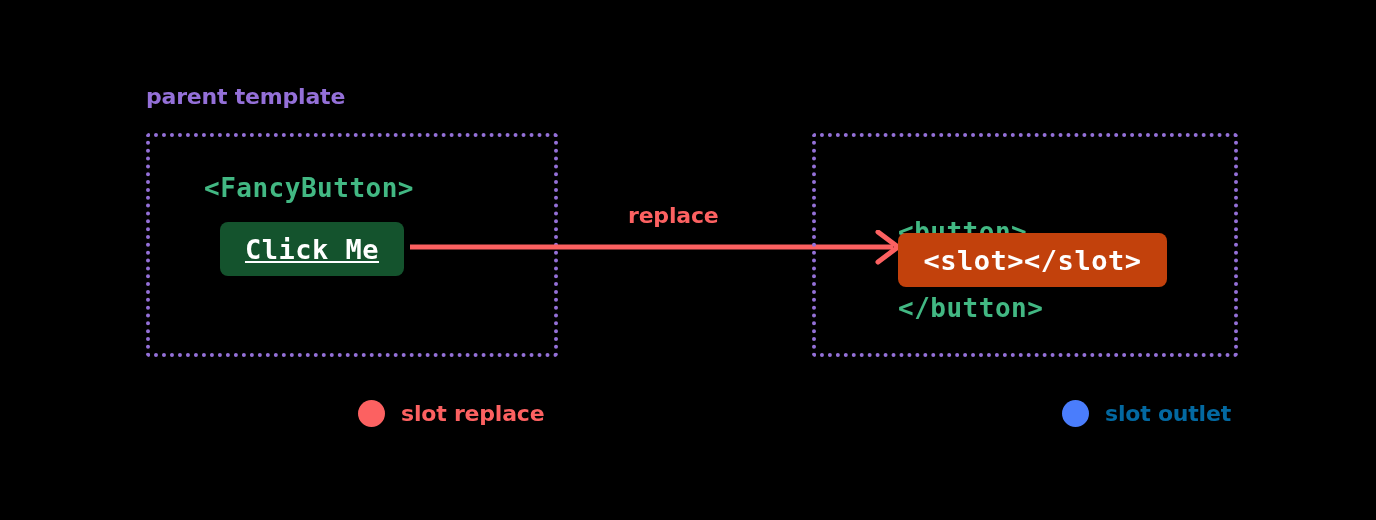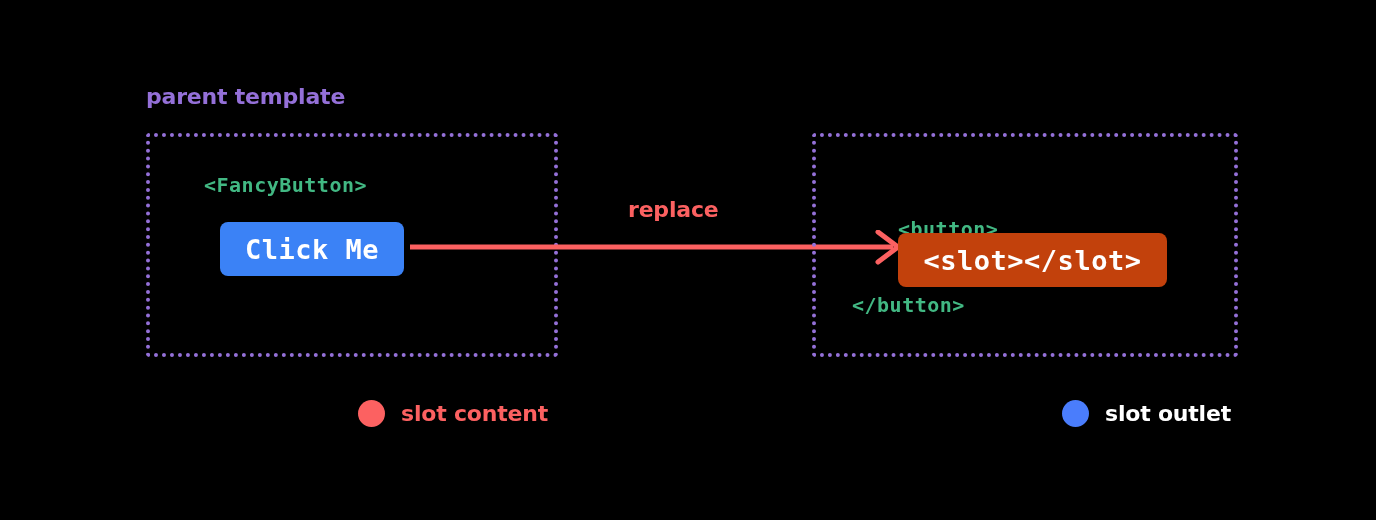--- a/index.html
+++ b/index.html
@@ -42,68 +42,69 @@
     background: transparent;
   }
   #box-parent { left: 146px; top: 133px; width: 412px; height: 224px; }
   #box-fancy  { left: 812px; top: 133px; width: 426px; height: 224px; }
 
   
   .code-tag {
     position: absolute;
     font-family: "DejaVu Sans Mono", monospace;
     font-weight: bold;
-    font-size: 20px;
+    font-size: 26px;
     letter-spacing: 0.5px;
     color: #42b883;
     white-space: pre;
   }
   #tag-open-fancy  { left: 204px; top: 173px; }
   #tag-close-fancy { left: 204px; top: 293px; }
   #tag-open-btn    { left: 898px; top: 173px; margin-top: 44px; }
-  #tag-close-btn   { left: 852px; top: 293px; }
+  #tag-close-btn   { left: 898px; top: 293px; }
 
   
   .chip {
     position: absolute;
     box-sizing: border-box;
     display: flex;
     align-items: center;
     justify-content: center;
     border-radius: 8px;
     font-family: "DejaVu Sans Mono", monospace;
     font-weight: bold;
     font-size: 27px;
     letter-spacing: 0.5px;
     color: #ffffff;
     white-space: pre;
   }
   #chip-click-me {
     left: 220px; top: 222px; width: 184px; height: 54px;
-    background: #3b82f6;
+    background: #14532d;
+    text-decoration: underline;
   }
   #chip-slot {
     left: 898px; top: 222px; width: 269px; height: 54px;
     background: #c2410c;
     margin-top: 11px;
   }
 
   
   #arrow-group {
     position: absolute;
     left: 404px;
     top: 230px;
     width: 505px;
     height: 36px;
     overflow: visible;
   }
   #arrow-label {
     position: absolute;
     left: 628px;
-    top: 197px;
+    top: 203px;
     font-family: "DejaVu Sans", sans-serif;
     font-weight: bold;
     font-size: 22px;
     letter-spacing: -0.2px;
     color: #fc6161;
     white-space: nowrap;
   }
 
   
   .legend-item {
@@ -123,21 +124,21 @@
   }
   .legend-dot.red  { background: #fc6161; }
   .legend-dot.blue { background: #4a7dfc; }
   .legend-text {
     font-family: "DejaVu Sans", sans-serif;
     font-weight: bold;
     font-size: 22px;
     letter-spacing: -0.2px;
   }
   .legend-text.red  { color: #fc6161; }
-  .legend-text.blue { color: #ffffff; }
+  .legend-text.blue { color: #0369a1; }
 </style>
 </head>
 <body>
 
 <div id="canvas">
 
   <div class="panel-label" id="label-parent">parent template</div>
 
   <div class="template-box" id="box-parent"></div>
 
@@ -159,21 +160,21 @@
   <div class="template-box" id="box-fancy"></div>
 
   <div class="code-tag" id="tag-open-btn">&lt;button&gt;</div>
 
   <div class="chip" id="chip-slot">&lt;slot&gt;&lt;/slot&gt;</div>
 
   <div class="code-tag" id="tag-close-btn">&lt;/button&gt;</div>
 
   <div class="legend-item" id="legend-slot-content">
     <span class="legend-dot red"></span>
-    <span class="legend-text red">slot content</span>
+    <span class="legend-text red">slot replace</span>
   </div>
 
   <div class="legend-item" id="legend-slot-outlet">
     <span class="legend-dot blue"></span>
     <span class="legend-text blue">slot outlet</span>
   </div>
 
 </div>
 
 </body></html>

